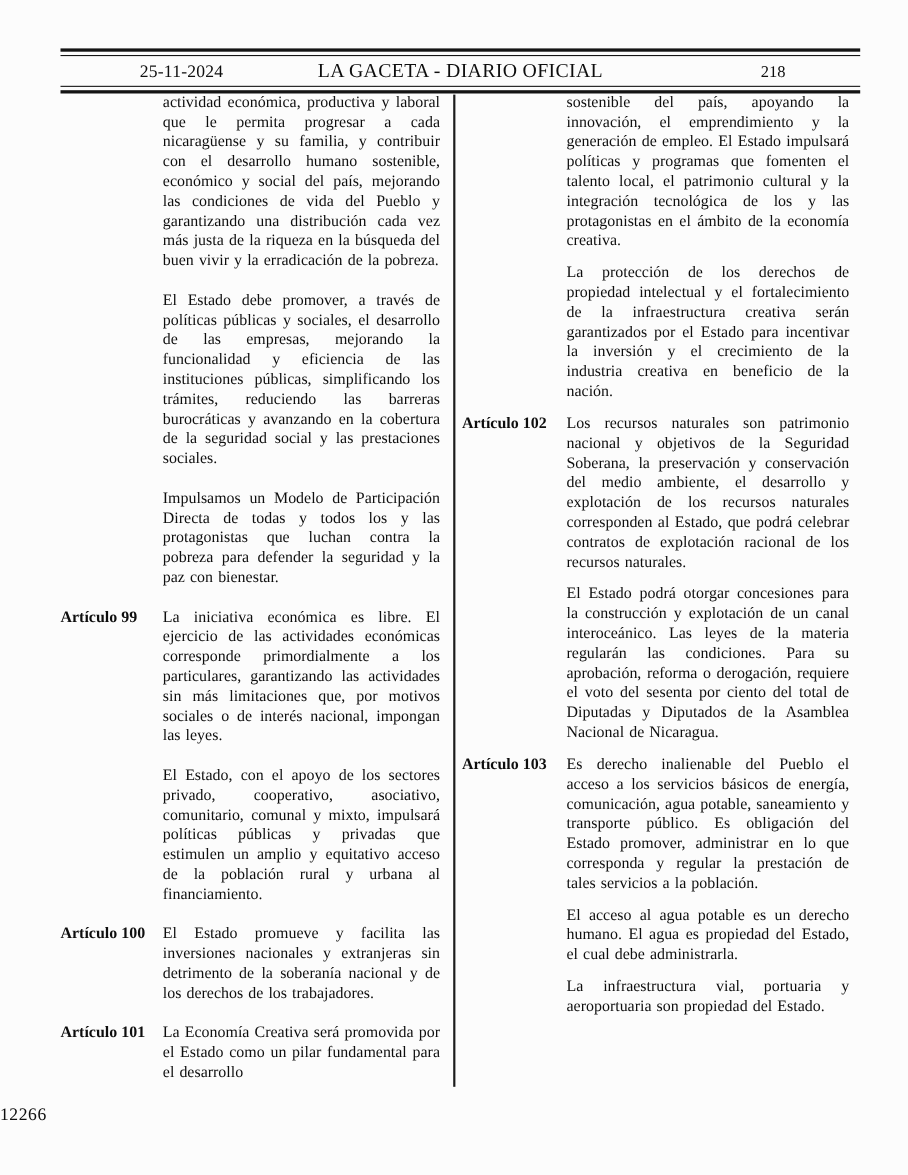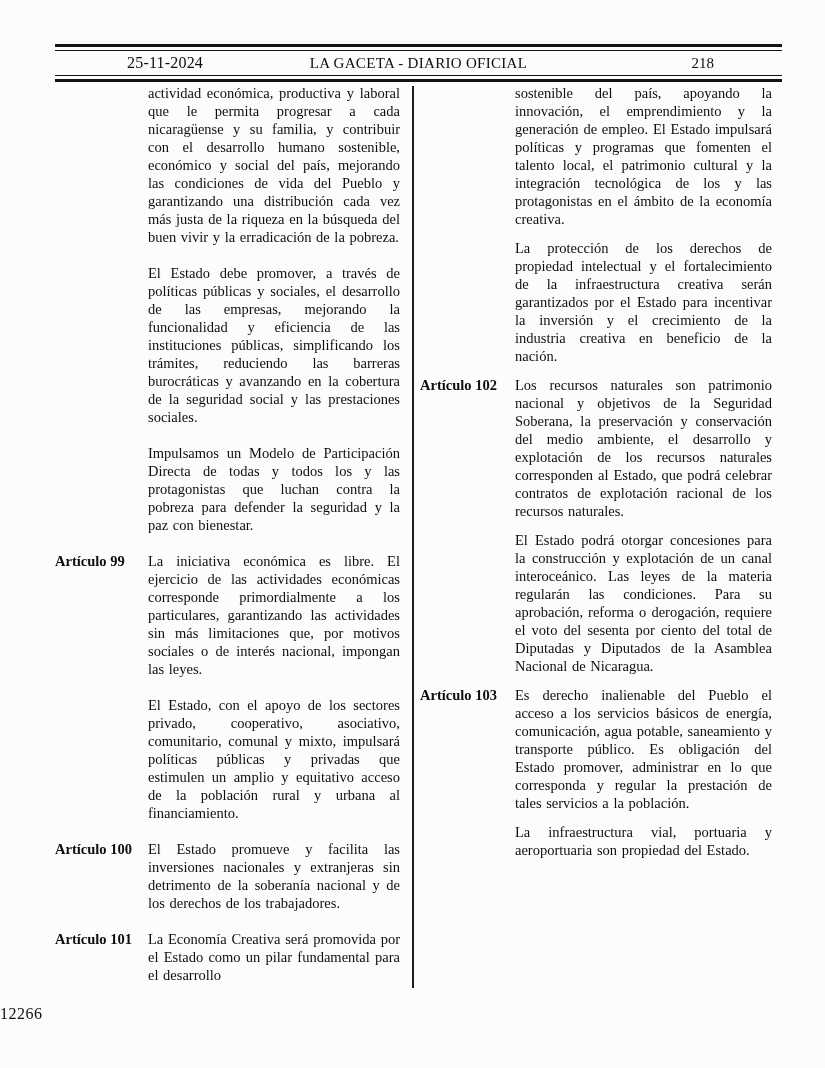--- a/index.html
+++ b/index.html
@@ -16,21 +16,21 @@
   .page-header { position:absolute; left:55px; top:44px; width:727px; }
   .rule-thick { border-top:3px solid #141414; }
   .rule-thin  { border-top:1.5px solid #141414; margin-top:3px; }
   .rule-thin-b  { border-top:1.5px solid #141414; }
   .rule-thick-b { border-top:3px solid #141414; margin-top:3px; }
   .header-row {
     display:grid; grid-template-columns:1fr auto 1fr;
     align-items:baseline; padding:3px 0 3px;
   }
   .header-date { font-size:16px; padding-left:72px; letter-spacing:.2px; }
-  .header-title { font-size:15px; letter-spacing:.3px; text-align:center; }
+  .header-title { font-size:18px; letter-spacing:.3px; text-align:center; }
   .header-page { font-size:15px; text-align:right; padding-right:68px; }
 
   
   .column { position:absolute; top:84px; }
   .col-left  { left:55px;  width:345px; }
   .col-right { left:420px; width:352px; }
 
   .block { display:grid; grid-template-columns:93px 1fr; margin-bottom:18px; }
   .col-right .block { grid-template-columns:95px 1fr; margin-bottom:11px; }
   .block:last-child { margin-bottom:0; }
@@ -130,20 +130,24 @@
   <div class="block">
     <span class="article-label"></span>
     <p>El Estado podrá otorgar concesiones para la construcción y explotación de un canal interoceánico. Las leyes de la materia regularán las condiciones. Para su aprobación, reforma o derogación, requiere el voto del sesenta por ciento del total de Diputadas y Diputados de la Asamblea Nacional de Nicaragua.</p>
   </div>
 
   <div class="block">
     <span class="article-label">Artículo 103</span>
     <p>Es derecho inalienable del Pueblo el acceso a los servicios básicos de energía, comunicación, agua potable, saneamiento y transporte público. Es obligación del Estado promover, administrar en lo que corresponda y regular la prestación de tales servicios a la población.</p>
   </div>
 
+  <div class="block">
+    <span class="article-label"></span>
+    <p>El acceso al agua potable es un derecho humano. El agua es propiedad del Estado, el cual debe administrarla.</p>
+  </div>
 
   <div class="block">
     <span class="article-label"></span>
     <p>La infraestructura vial, portuaria y aeroportuaria son propiedad del Estado.</p>
   </div>
 
 </div>
 
 <div class="page-footer">
   <span>12266</span>

